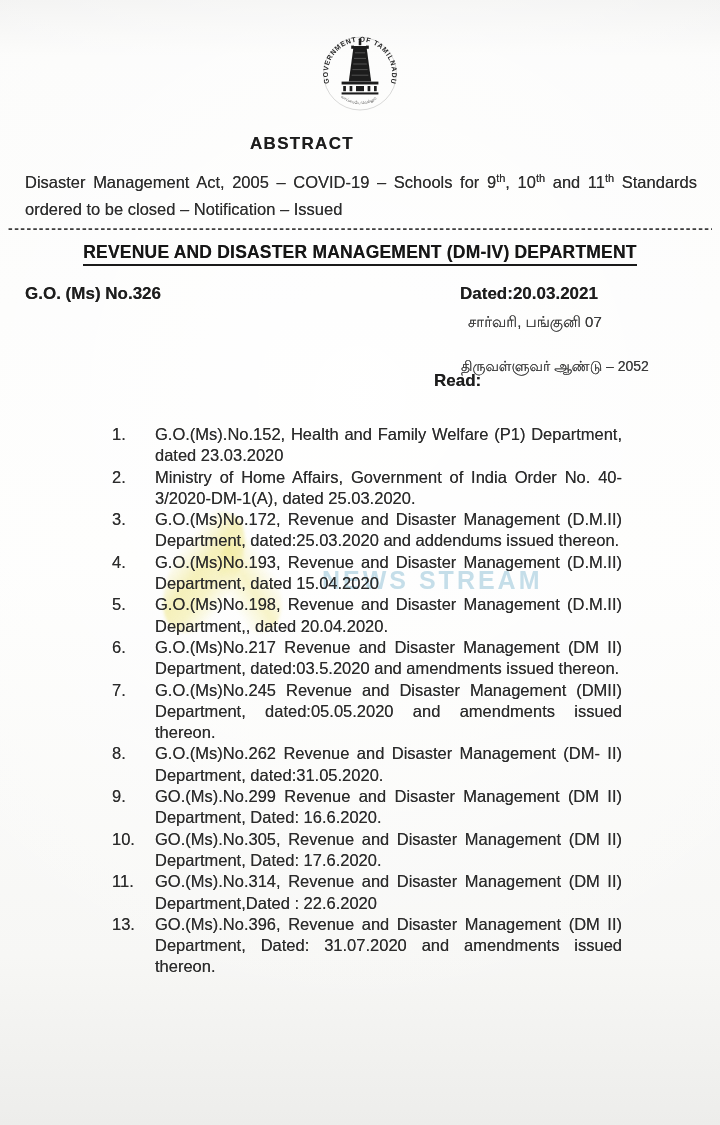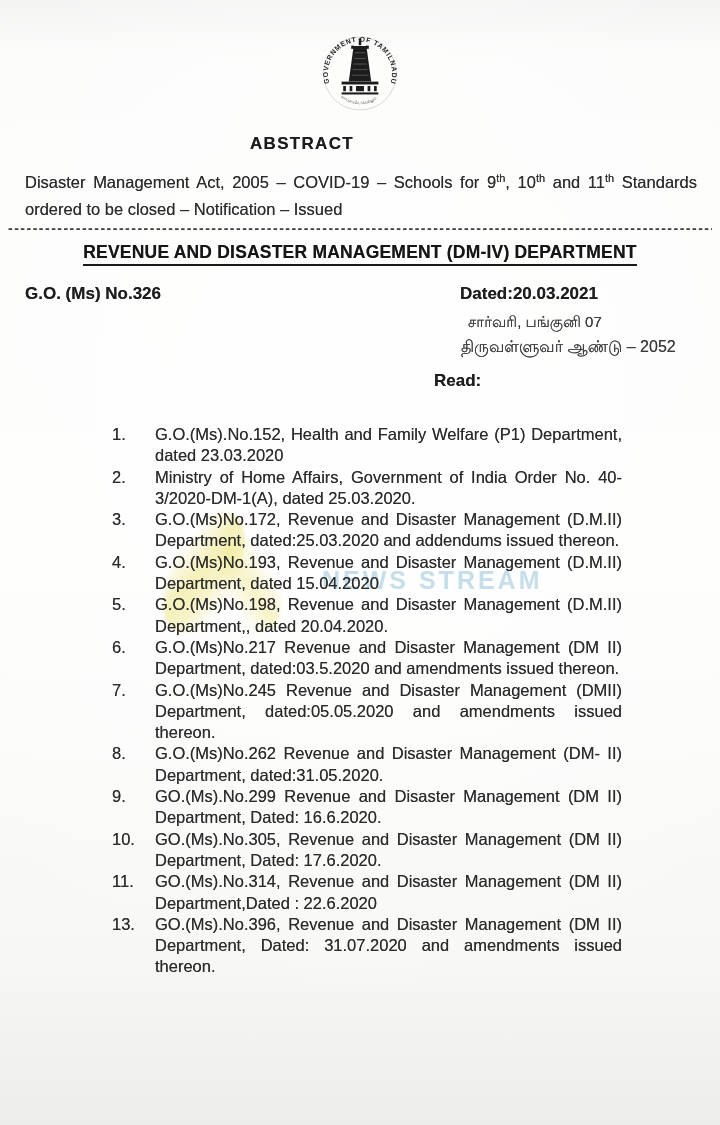--- a/index.html
+++ b/index.html
@@ -37,21 +37,21 @@
   }
   .dept-wrap{position:absolute;top:242px;left:0;width:720px;text-align:center;}
   .dept{
     display:inline-block;font-size:17.5px;font-weight:bold;color:#161616;
     border-bottom:2.5px solid #1a1a1a;padding-bottom:1px;letter-spacing:.2px;
   }
 
   .go-number{position:absolute;top:284px;left:25px;font-size:17px;font-weight:bold;color:#1d1d1d;}
   .dated{position:absolute;top:284px;left:460px;font-size:17px;font-weight:bold;color:#1d1d1d;}
   .tamil-1{position:absolute;top:313px;left:468px;font-size:15px;color:#3a3a3a;}
-  .tamil-2{position:absolute;top:338px;left:461px;font-size:16px;color:#3a3a3a;text-align:right;}
+  .tamil-2{position:absolute;top:358px;left:461px;font-size:14px;color:#3a3a3a;text-align:right;}
   .read-label{position:absolute;top:371px;left:434px;font-size:17px;font-weight:bold;color:#1d1d1d;}
 
   
   .refs{
     position:absolute;top:424px;left:112px;width:510px;margin:0;padding:0;
     list-style:none;font-size:16.5px;line-height:21.3px;color:#2b2b2b;
   }
   .refs li{display:flex;margin:0;}
   .refs .no{width:43px;flex:0 0 43px;}
   .refs .txt{flex:1;text-align:justify;}

